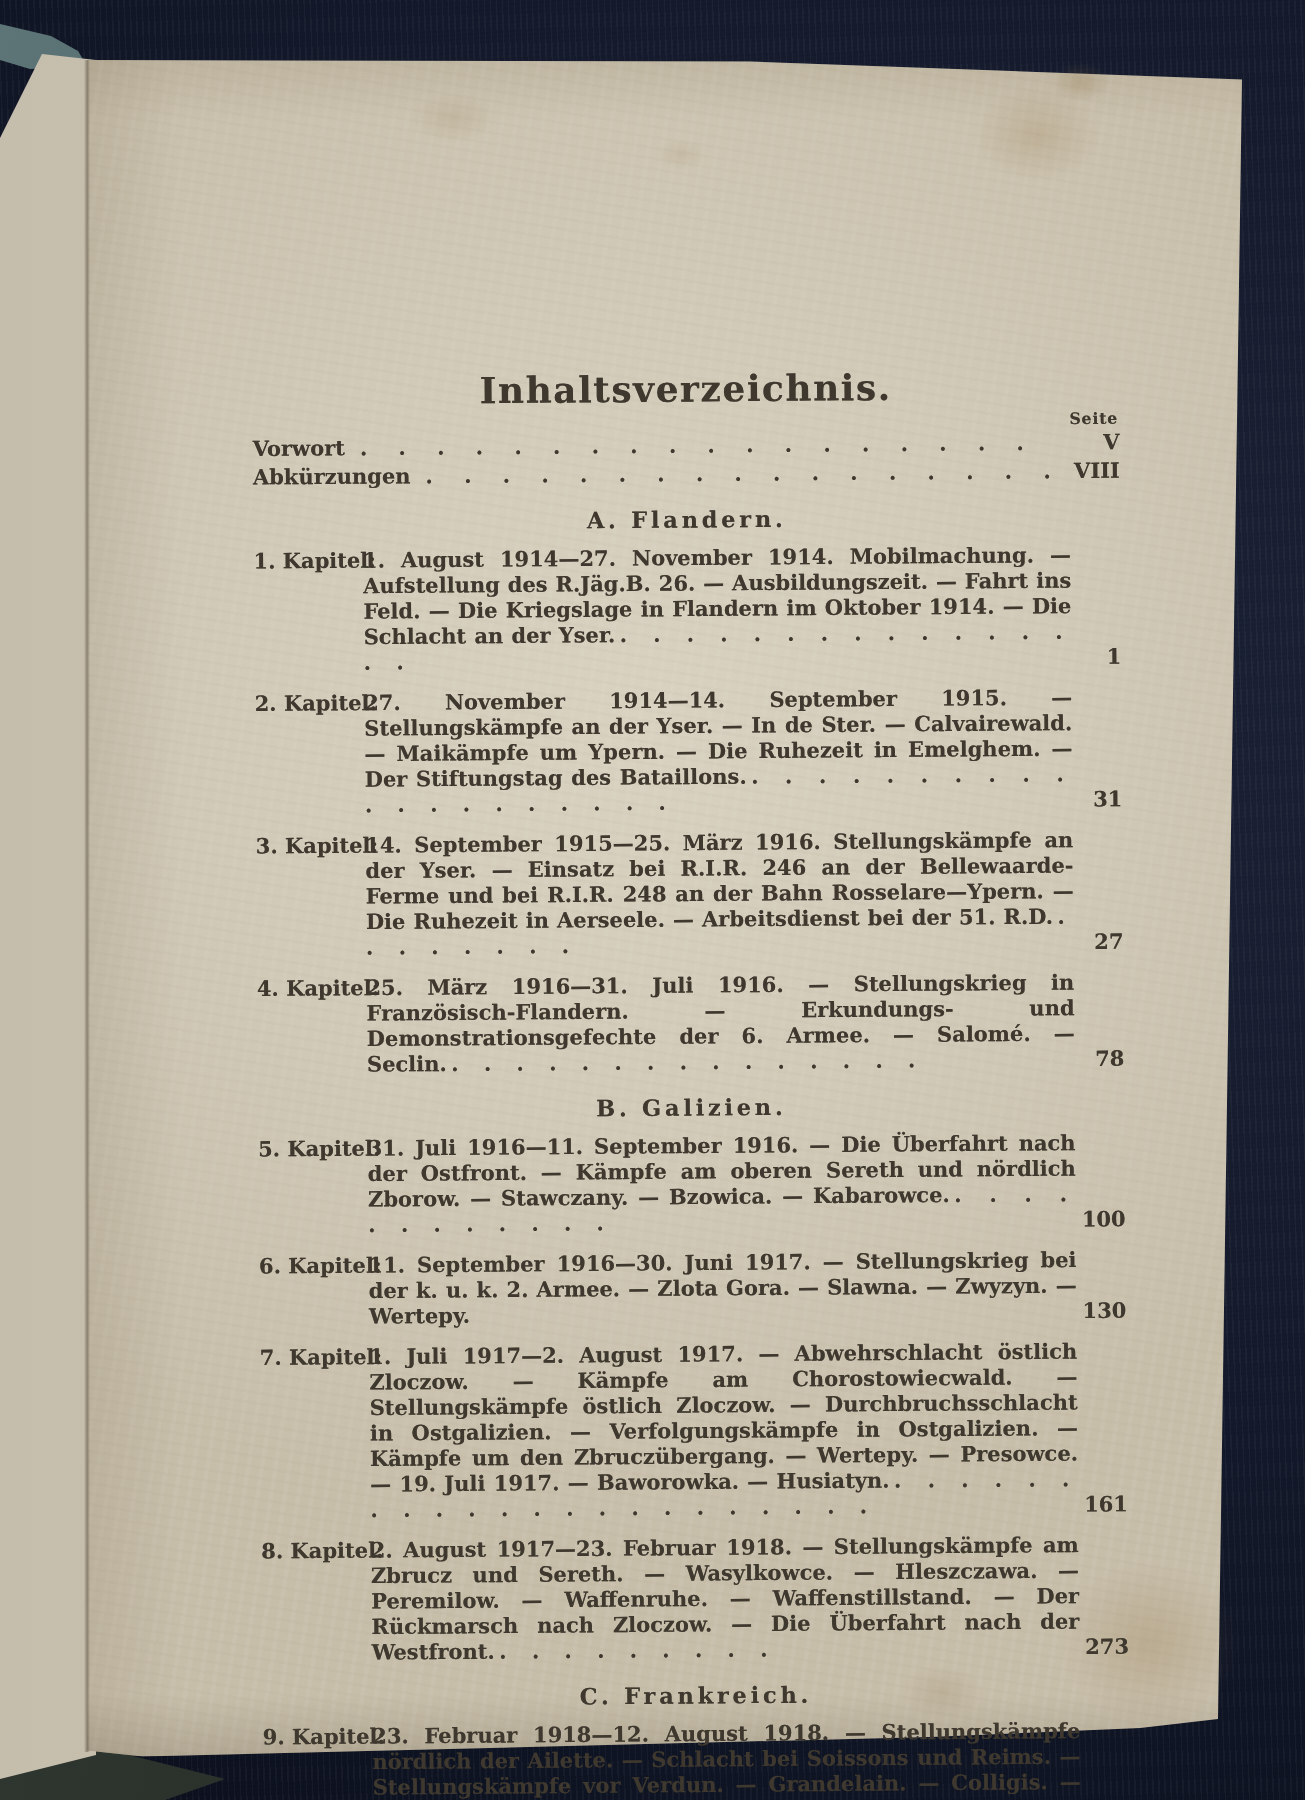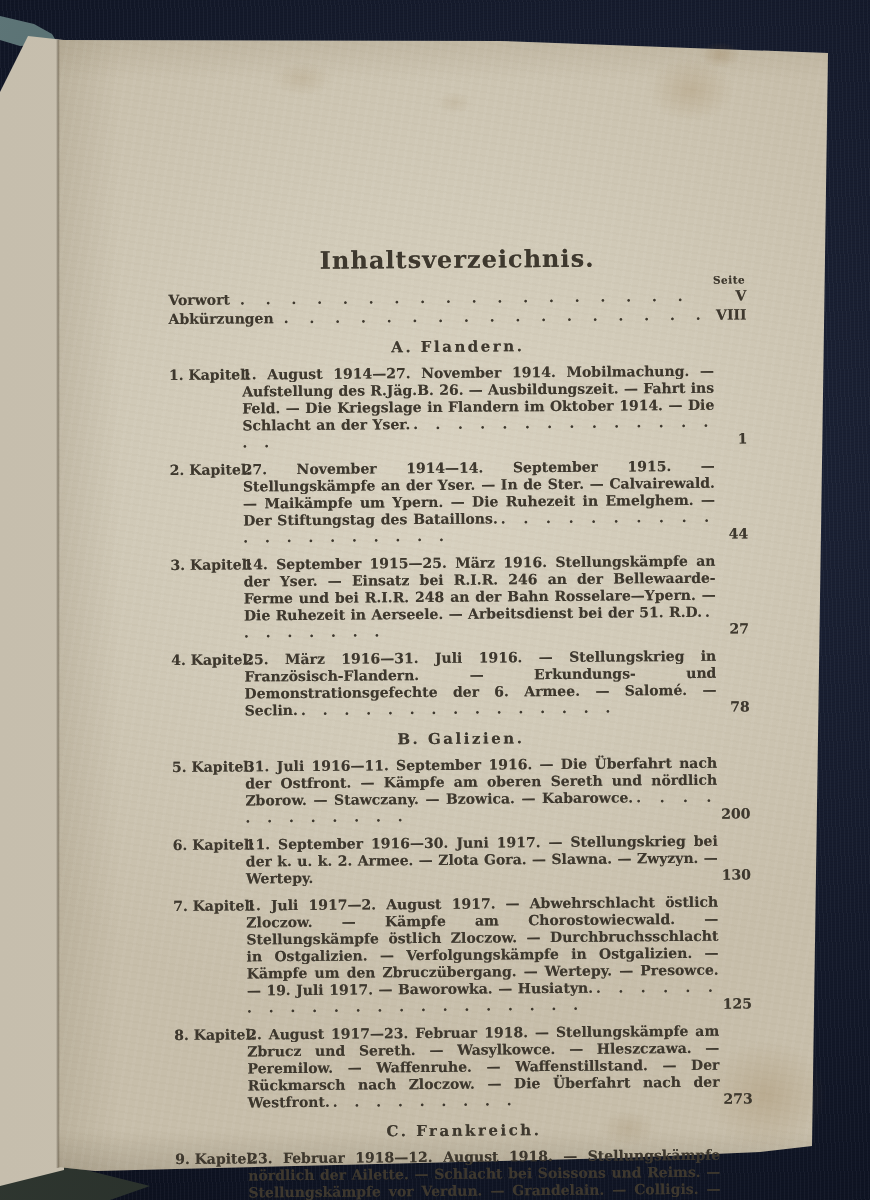--- a/index.html
+++ b/index.html
@@ -132,49 +132,49 @@
     <div class="heading">A. Flandern.</div>
 
     <div class="entry">
       <span class="e-label">1. Kapitel:</span>
       <span class="e-body"><span>1. August 1914—27. November 1914. Mobilmachung. — Aufstellung des R.Jäg.B. 26. — Ausbildungszeit. — Fahrt ins Feld. — Die Kriegslage in Flandern im Oktober 1914. — Die Schlacht an der Yser.</span><span class="e-dots">. . . . . . . . . . . . . . . .</span></span>
       <span class="e-page">1</span>
     </div>
     <div class="entry">
       <span class="e-label">2. Kapitel:</span>
       <span class="e-body"><span>27. November 1914—14. September 1915. — Stellungskämpfe an der Yser. — In de Ster. — Calvairewald. — Maikämpfe um Ypern. — Die Ruhezeit in Emelghem. — Der Stiftungstag des Bataillons.</span><span class="e-dots">. . . . . . . . . . . . . . . . . . . .</span></span>
-      <span class="e-page">44</span>
+      <span class="e-page">31</span>
     </div>
     <div class="entry">
       <span class="e-label">3. Kapitel:</span>
       <span class="e-body"><span>14. September 1915—25. März 1916. Stellungskämpfe an der Yser. — Einsatz bei R.I.R. 246 an der Bellewaarde-Ferme und bei R.I.R. 248 an der Bahn Rosselare—Ypern. — Die Ruhezeit in Aerseele. — Arbeitsdienst bei der 51. R.D.</span><span class="e-dots">. . . . . . . .</span></span>
       <span class="e-page">27</span>
     </div>
     <div class="entry">
       <span class="e-label">4. Kapitel:</span>
       <span class="e-body"><span>25. März 1916—31. Juli 1916. — Stellungskrieg in Französisch-Flandern. — Erkundungs- und Demonstrationsgefechte der 6. Armee. — Salomé. — Seclin.</span><span class="e-dots">. . . . . . . . . . . . . . .</span></span>
       <span class="e-page">78</span>
     </div>
 
     <div class="heading">B. Galizien.</div>
 
     <div class="entry">
       <span class="e-label">5. Kapitel:</span>
       <span class="e-body"><span>31. Juli 1916—11. September 1916. — Die Überfahrt nach der Ostfront. — Kämpfe am oberen Sereth und nördlich Zborow. — Stawczany. — Bzowica. — Kabarowce.</span><span class="e-dots">. . . . . . . . . . . .</span></span>
-      <span class="e-page">200</span>
+      <span class="e-page">100</span>
     </div>
     <div class="entry">
       <span class="e-label">6. Kapitel:</span>
       <span class="e-body"><span>11. September 1916—30. Juni 1917. — Stellungskrieg bei der k. u. k. 2. Armee. — Zlota Gora. — Slawna. — Zwyzyn. — Wertepy.</span><span class="e-dots"></span></span>
       <span class="e-page">130</span>
     </div>
     <div class="entry">
       <span class="e-label">7. Kapitel:</span>
       <span class="e-body"><span>1. Juli 1917—2. August 1917. — Abwehrschlacht östlich Zloczow. — Kämpfe am Chorostowiecwald. — Stellungskämpfe östlich Zloczow. — Durchbruchsschlacht in Ostgalizien. — Verfolgungskämpfe in Ostgalizien. — Kämpfe um den Zbruczübergang. — Wertepy. — Presowce. — 19. Juli 1917. — Baworowka. — Husiatyn.</span><span class="e-dots">. . . . . . . . . . . . . . . . . . . . . .</span></span>
-      <span class="e-page">125</span>
+      <span class="e-page">161</span>
     </div>
     <div class="entry">
       <span class="e-label">8. Kapitel:</span>
       <span class="e-body"><span>2. August 1917—23. Februar 1918. — Stellungskämpfe am Zbrucz und Sereth. — Wasylkowce. — Hleszczawa. — Peremilow. — Waffenruhe. — Waffenstillstand. — Der Rückmarsch nach Zloczow. — Die Überfahrt nach der Westfront.</span><span class="e-dots">. . . . . . . . .</span></span>
       <span class="e-page">273</span>
     </div>
 
     <div class="heading">C. Frankreich.</div>
 
     <div class="entry">

